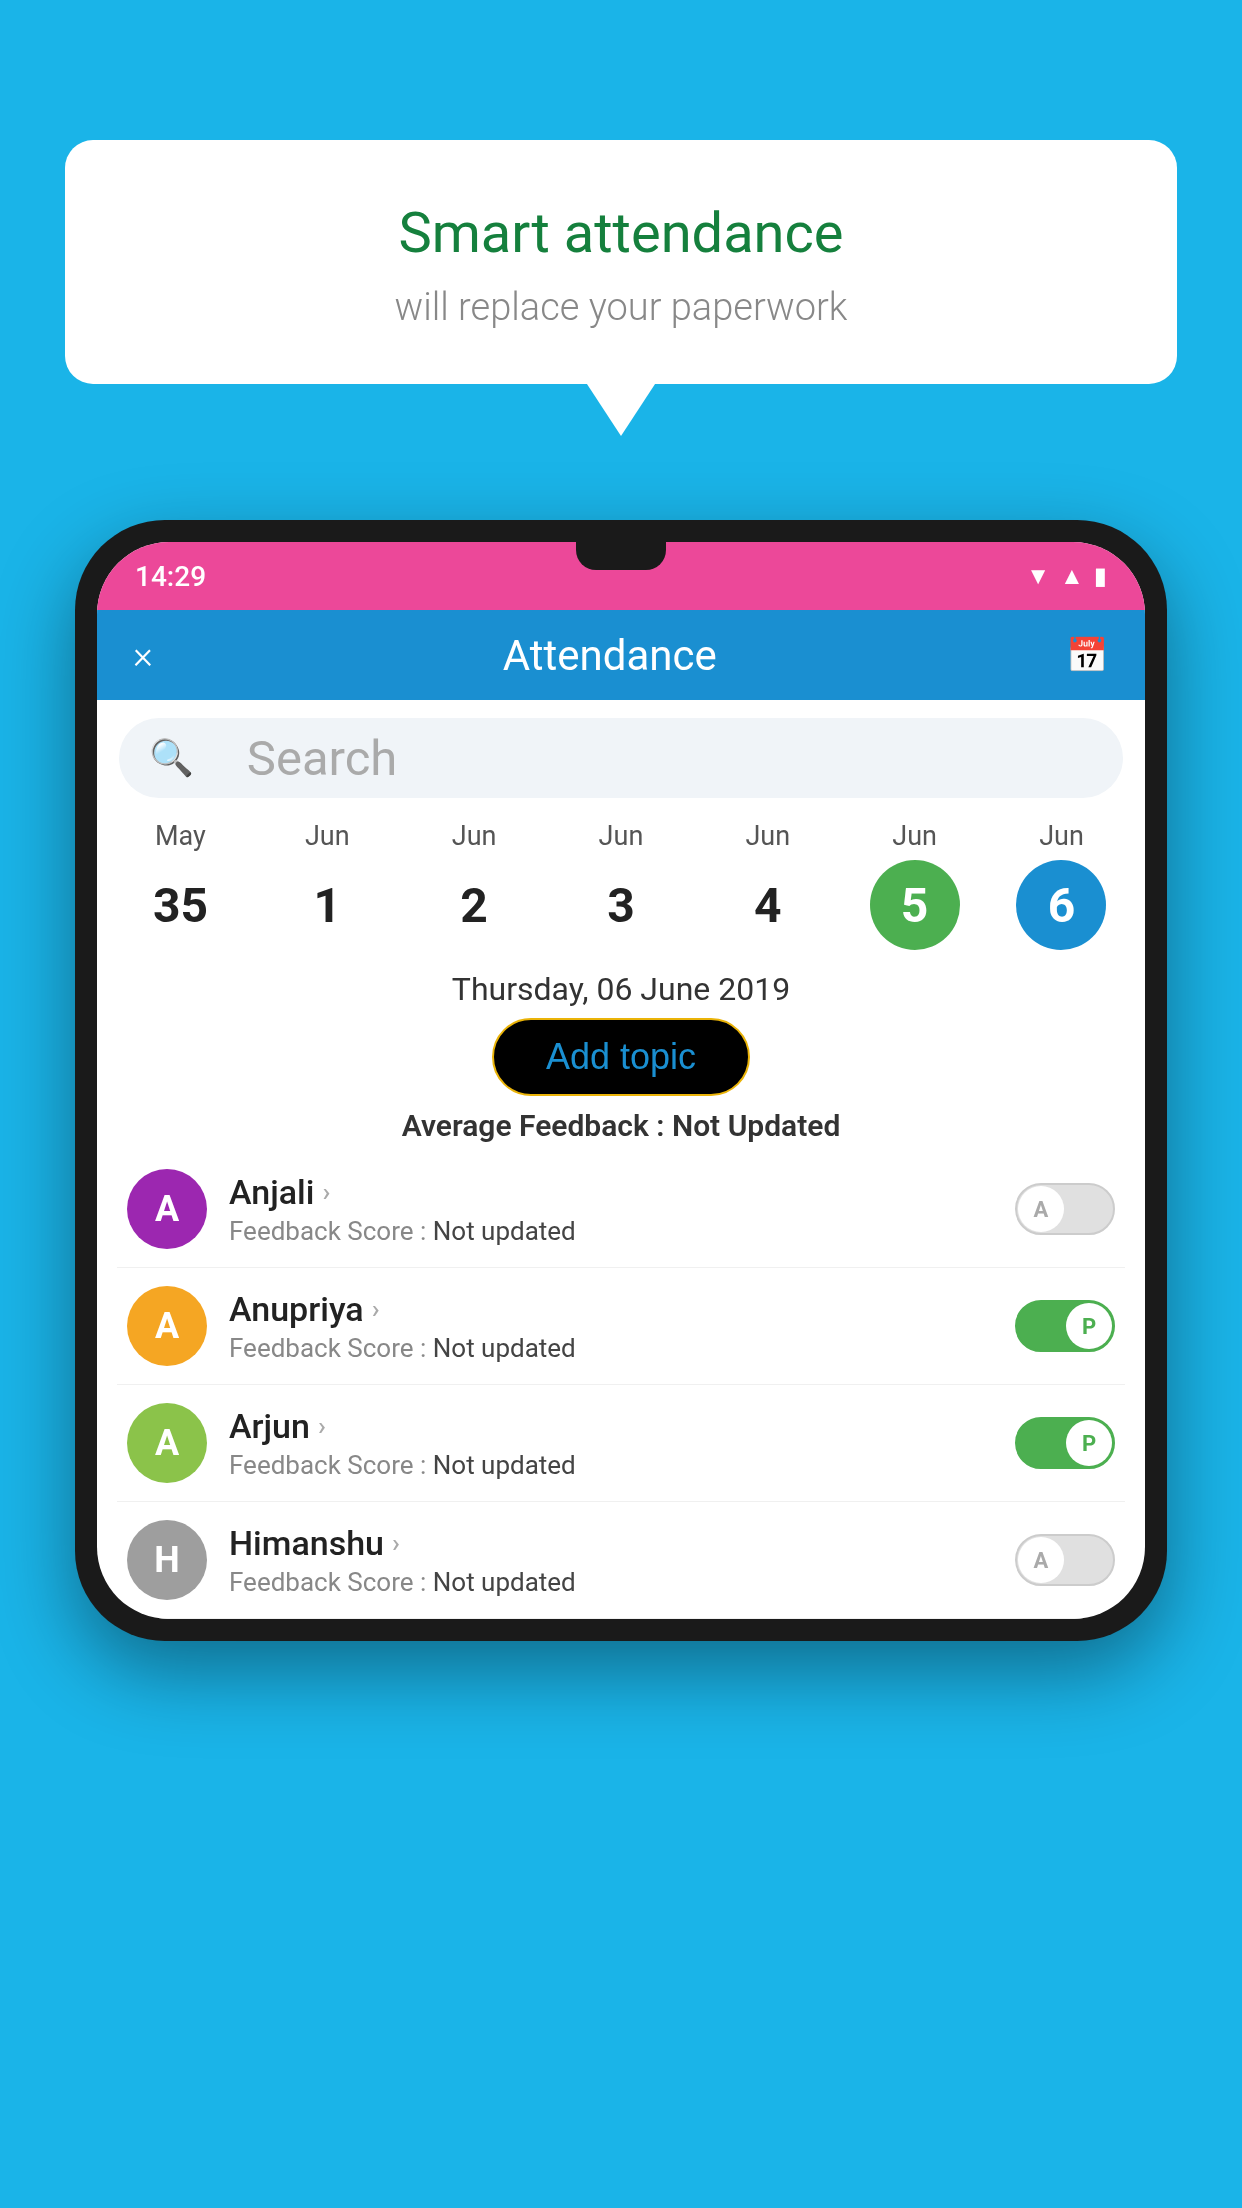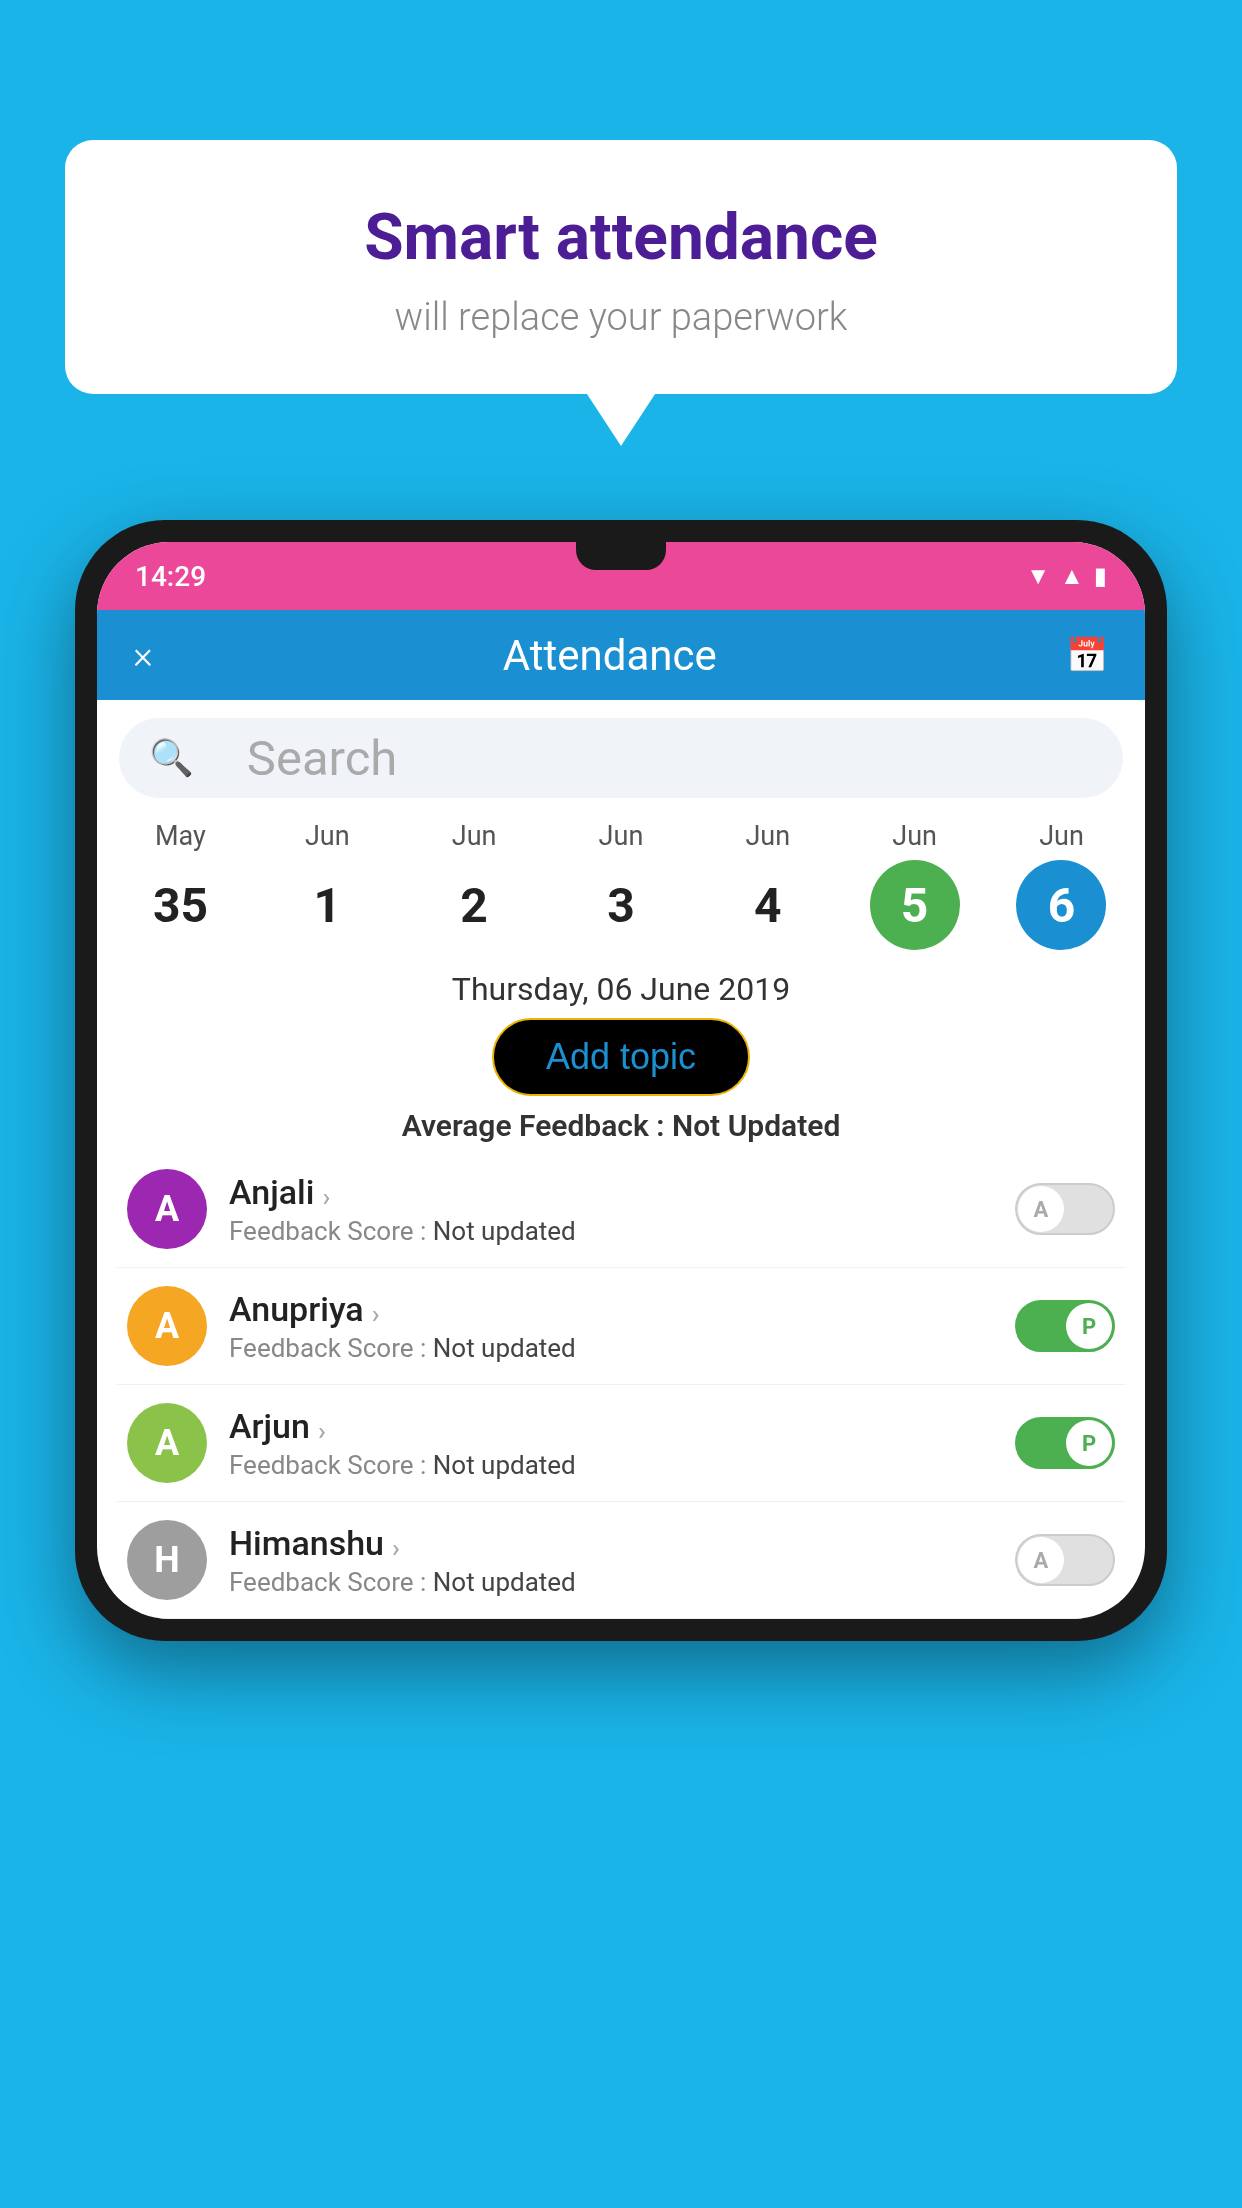--- a/index.html
+++ b/index.html
@@ -32,23 +32,23 @@
       bottom: -52px;
       left: 50%;
       transform: translateX(-50%);
       width: 0;
       height: 0;
       border-left: 36px solid transparent;
       border-right: 36px solid transparent;
       border-top: 55px solid #fff;
     }
     .bubble-title {
-      font-size: 64px;
-      color: #4c1d95;
-      font-weight: 700;
+      font-size: 56px;
+      color: #15803d;
+      font-weight: 400;
       line-height: 1.2;
     }
     .bubble-subtitle {
       font-size: 38px;
       color: #888;
       margin-top: 18px;
       font-weight: 300;
     }
 
     
@@ -251,21 +251,21 @@
       flex-shrink: 0;
     }
     .student-info {
       flex: 1;
     }
     .student-name {
       font-size: 34px;
       color: #222;
       font-weight: 500;
       display: flex;
-      align-items: flex-end;
+      align-items: center;
       gap: 8px;
     }
     .chevron {
       color: #aaa;
       font-size: 26px;
     }
     .feedback-score {
       font-size: 26px;
       color: #888;
       margin-top: 4px;

